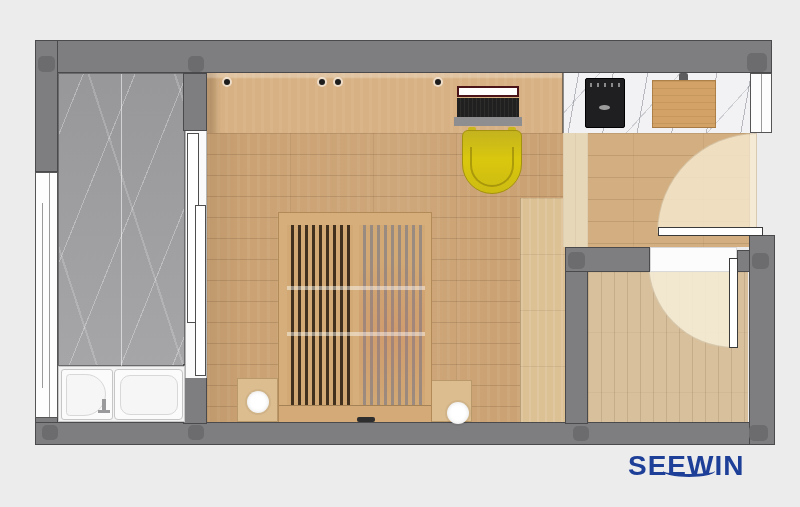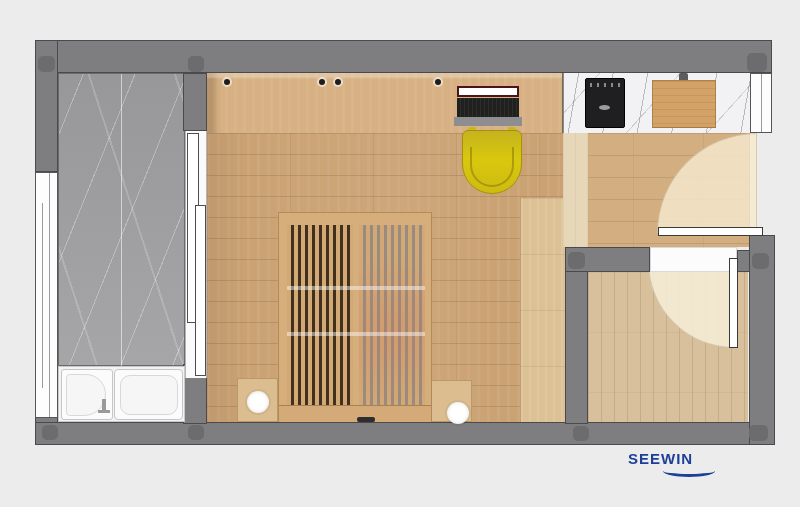--- a/index.html
+++ b/index.html
@@ -103,21 +103,21 @@
   .bed-rail{background:#d3aa78;border-top:1px solid rgba(120,90,50,.5);}
   .bed-notch{background:#2e2e2e;border-radius:2px;}
   .nightstand{background:#dcbd8f;border:1px solid rgba(150,115,70,.5);}
   .lamp{background:#ffffff;border-radius:50%;box-shadow:0 0 0 2px rgba(0,0,0,.05), inset 0 0 4px rgba(0,0,0,.12);}
 
   .slider-track{background:#fafafa;border-left:1px solid #b5b5b5;border-right:1px solid #b5b5b5;}
   .slider-panel{background:#ffffff;border:1px solid #4e4e4e;}
 
   
   .logo{display:flex;align-items:center;gap:10px;color:#1d3f98;}
-  .logo-latin{font-size:15px;font-weight:bold;letter-spacing:1px;}
+  .logo-latin{font-size:28px;font-weight:bold;letter-spacing:1px;}
   .logo-cjk{font-size:25px;font-weight:bold;}
   .swoosh{border-bottom:3px solid #1d3f98;border-radius:50%;}
 </style>
 </head>
 <body>
 
 <div class="canvas">
 
   <div class="abs marble-gray" style="left:58px;top:73px;width:127px;height:293px;">
     <div class="abs" style="left:62px;top:0;width:1px;height:293px;background:rgba(255,255,255,.55);"></div>

